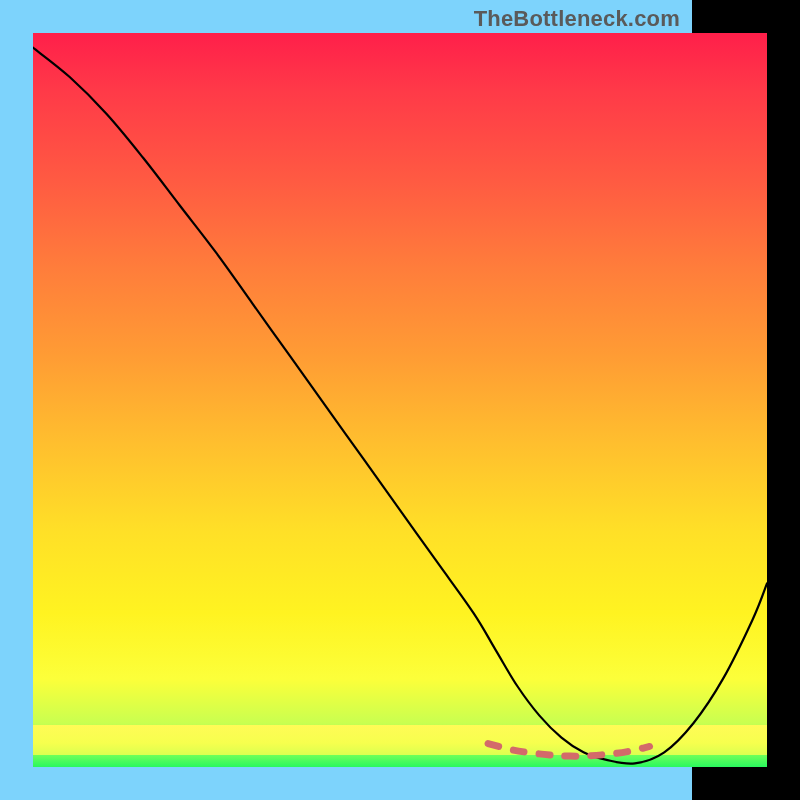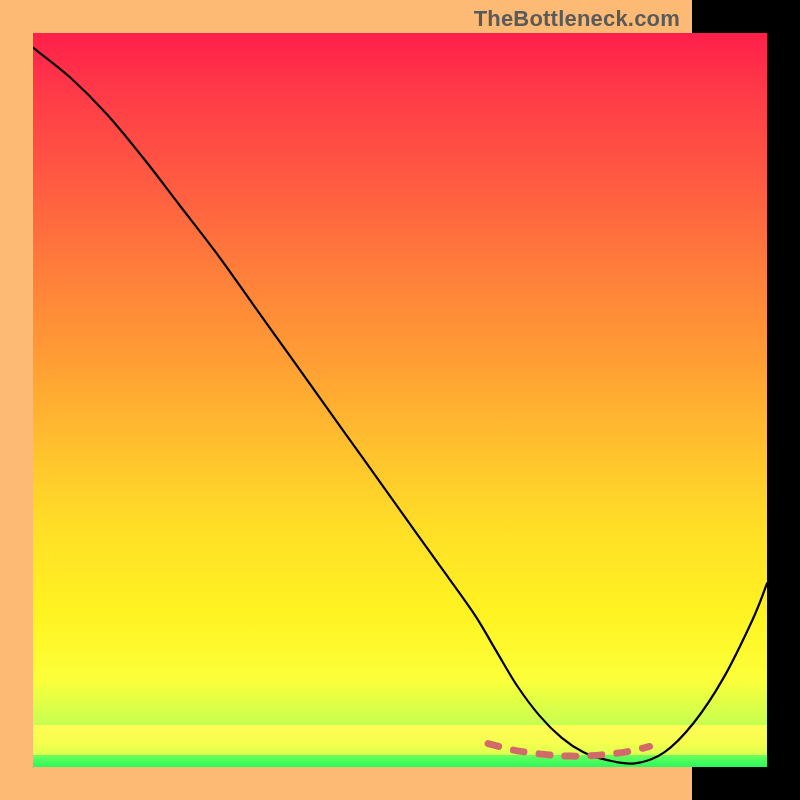--- a/index.html
+++ b/index.html
@@ -1,17 +1,17 @@
 <!DOCTYPE html>
 <html><head>
 <meta charset="utf-8">
 <style>
   * { margin: 0; padding: 0; box-sizing: border-box; }
   html, body { width: 800px; height: 800px; background: #000; overflow: hidden; }
-  .container { position: relative; width: 692px; height: 800px; background: #fdba74; }
+  .container { position: relative; width: 692px; height: 800px; background: #7dd3fc; }
   .watermark {
     position: absolute;
     top: 6px;
     right: 12px;
     font-family: Arial, Helvetica, sans-serif;
     font-size: 22px;
     font-weight: 600;
     color: #5a5a5a;
     letter-spacing: 0.2px;
   }

